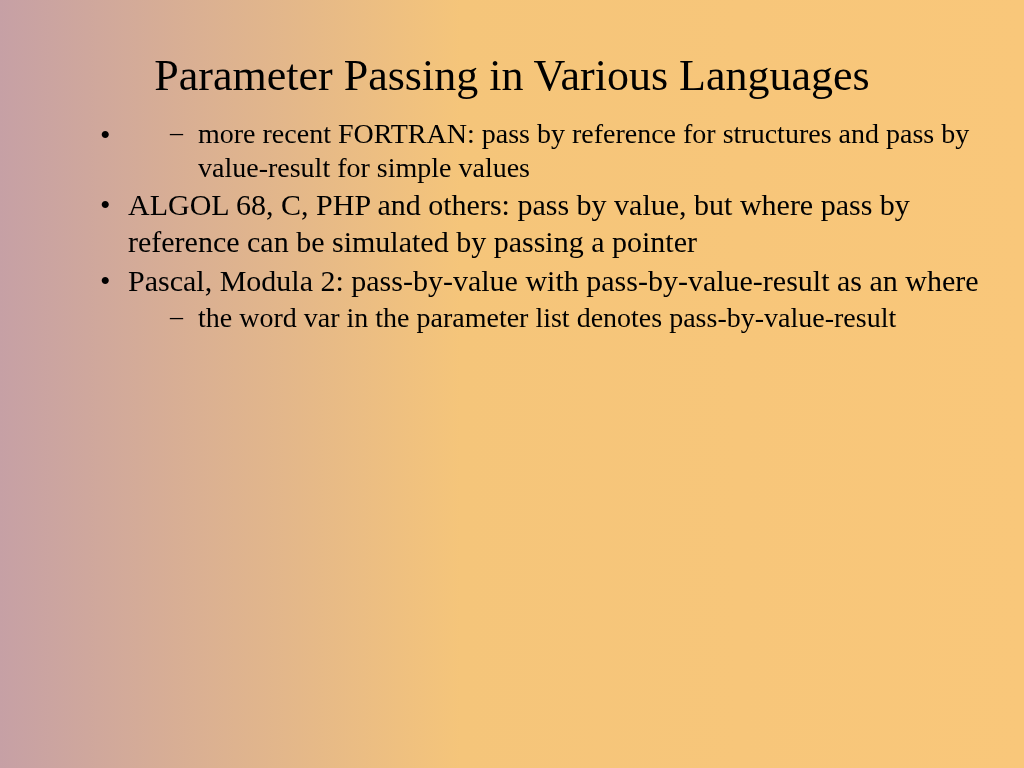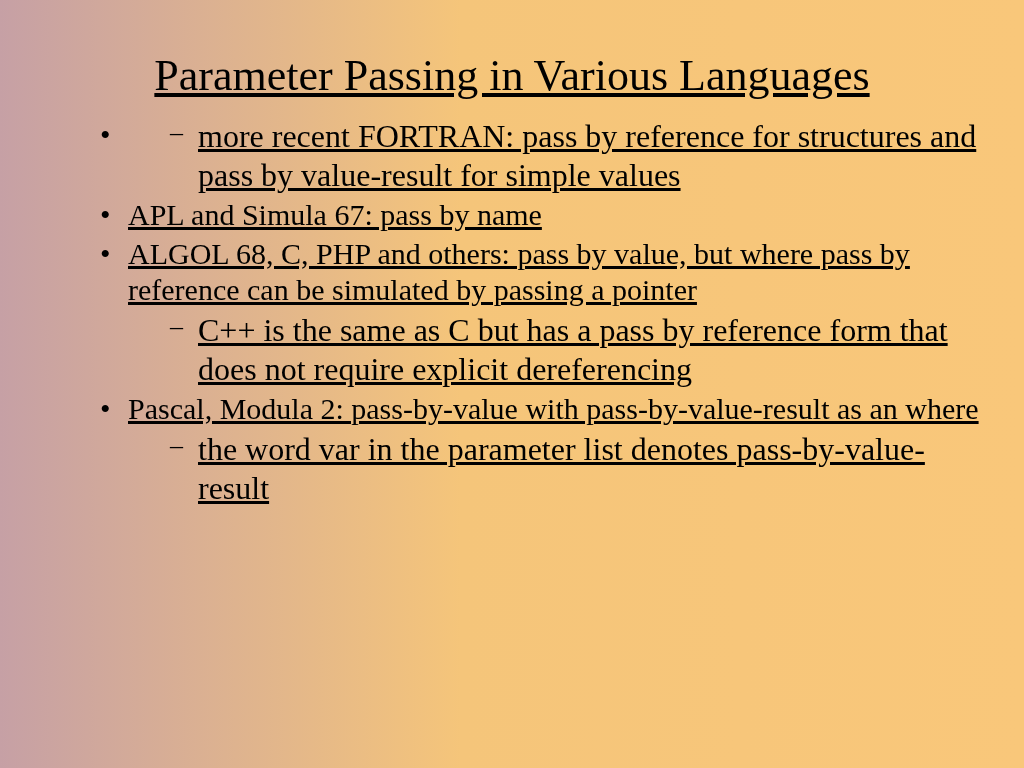--- a/index.html
+++ b/index.html
@@ -10,21 +10,20 @@
     body {
       width: 1024px;
       height: 768px;
       background: linear-gradient(to right, #c6a0a5 0%, #f5c57a 45%, #f9c77a 100%);
       font-family: "Times New Roman", Times, serif;
       color: #000;
       overflow: hidden;
     }
     .slide {
       padding: 50px 40px 40px 40px;
-      text-decoration: underline;
     }
     .title {
       font-size: 44px;
       font-weight: normal;
       text-align: center;
       margin-bottom: 16px;
     }
     ul.main-list {
       list-style: none;
       padding-left: 60px;
@@ -42,21 +41,21 @@
       left: 0;
       top: 0;
       font-size: 30px;
     }
     ul.sub-list {
       list-style: none;
       padding-left: 42px;
       margin-top: 2px;
     }
     ul.sub-list > li {
-      font-size: 32px;
+      font-size: 28px;
       line-height: 1.22;
       position: relative;
       padding-left: 28px;
     }
     ul.sub-list > li::before {
       content: "–";
       position: absolute;
       left: 0;
       top: 0;
       font-size: 26px;
@@ -69,29 +68,21 @@
   <h1 class="title">Parameter Passing in Various Languages</h1>
   <ul class="main-list">
     <li>
       <ul class="sub-list">
         <li>
           <span>more recent FORTRAN:  pass by reference for structures and pass by value-result for simple values</span>
         </li>
       </ul>
     </li>
     <li>
-      <span>APL and Simula 67:  pass by name</span>
-    </li>
-    <li>
       <span>ALGOL 68, C, PHP and others:  pass by value, but where pass by reference can be simulated by passing a pointer</span>
-      <ul class="sub-list">
-        <li>
-          <span>C++ is the same as C but has a pass by reference form that does not require explicit dereferencing</span>
-        </li>
-      </ul>
     </li>
     <li>
       <span>Pascal, Modula 2:  pass-by-value with pass-by-value-result as an where</span>
       <ul class="sub-list">
         <li>
           <span>the word var in the parameter list denotes pass-by-value-result</span>
         </li>
       </ul>
     </li>
   </ul>

